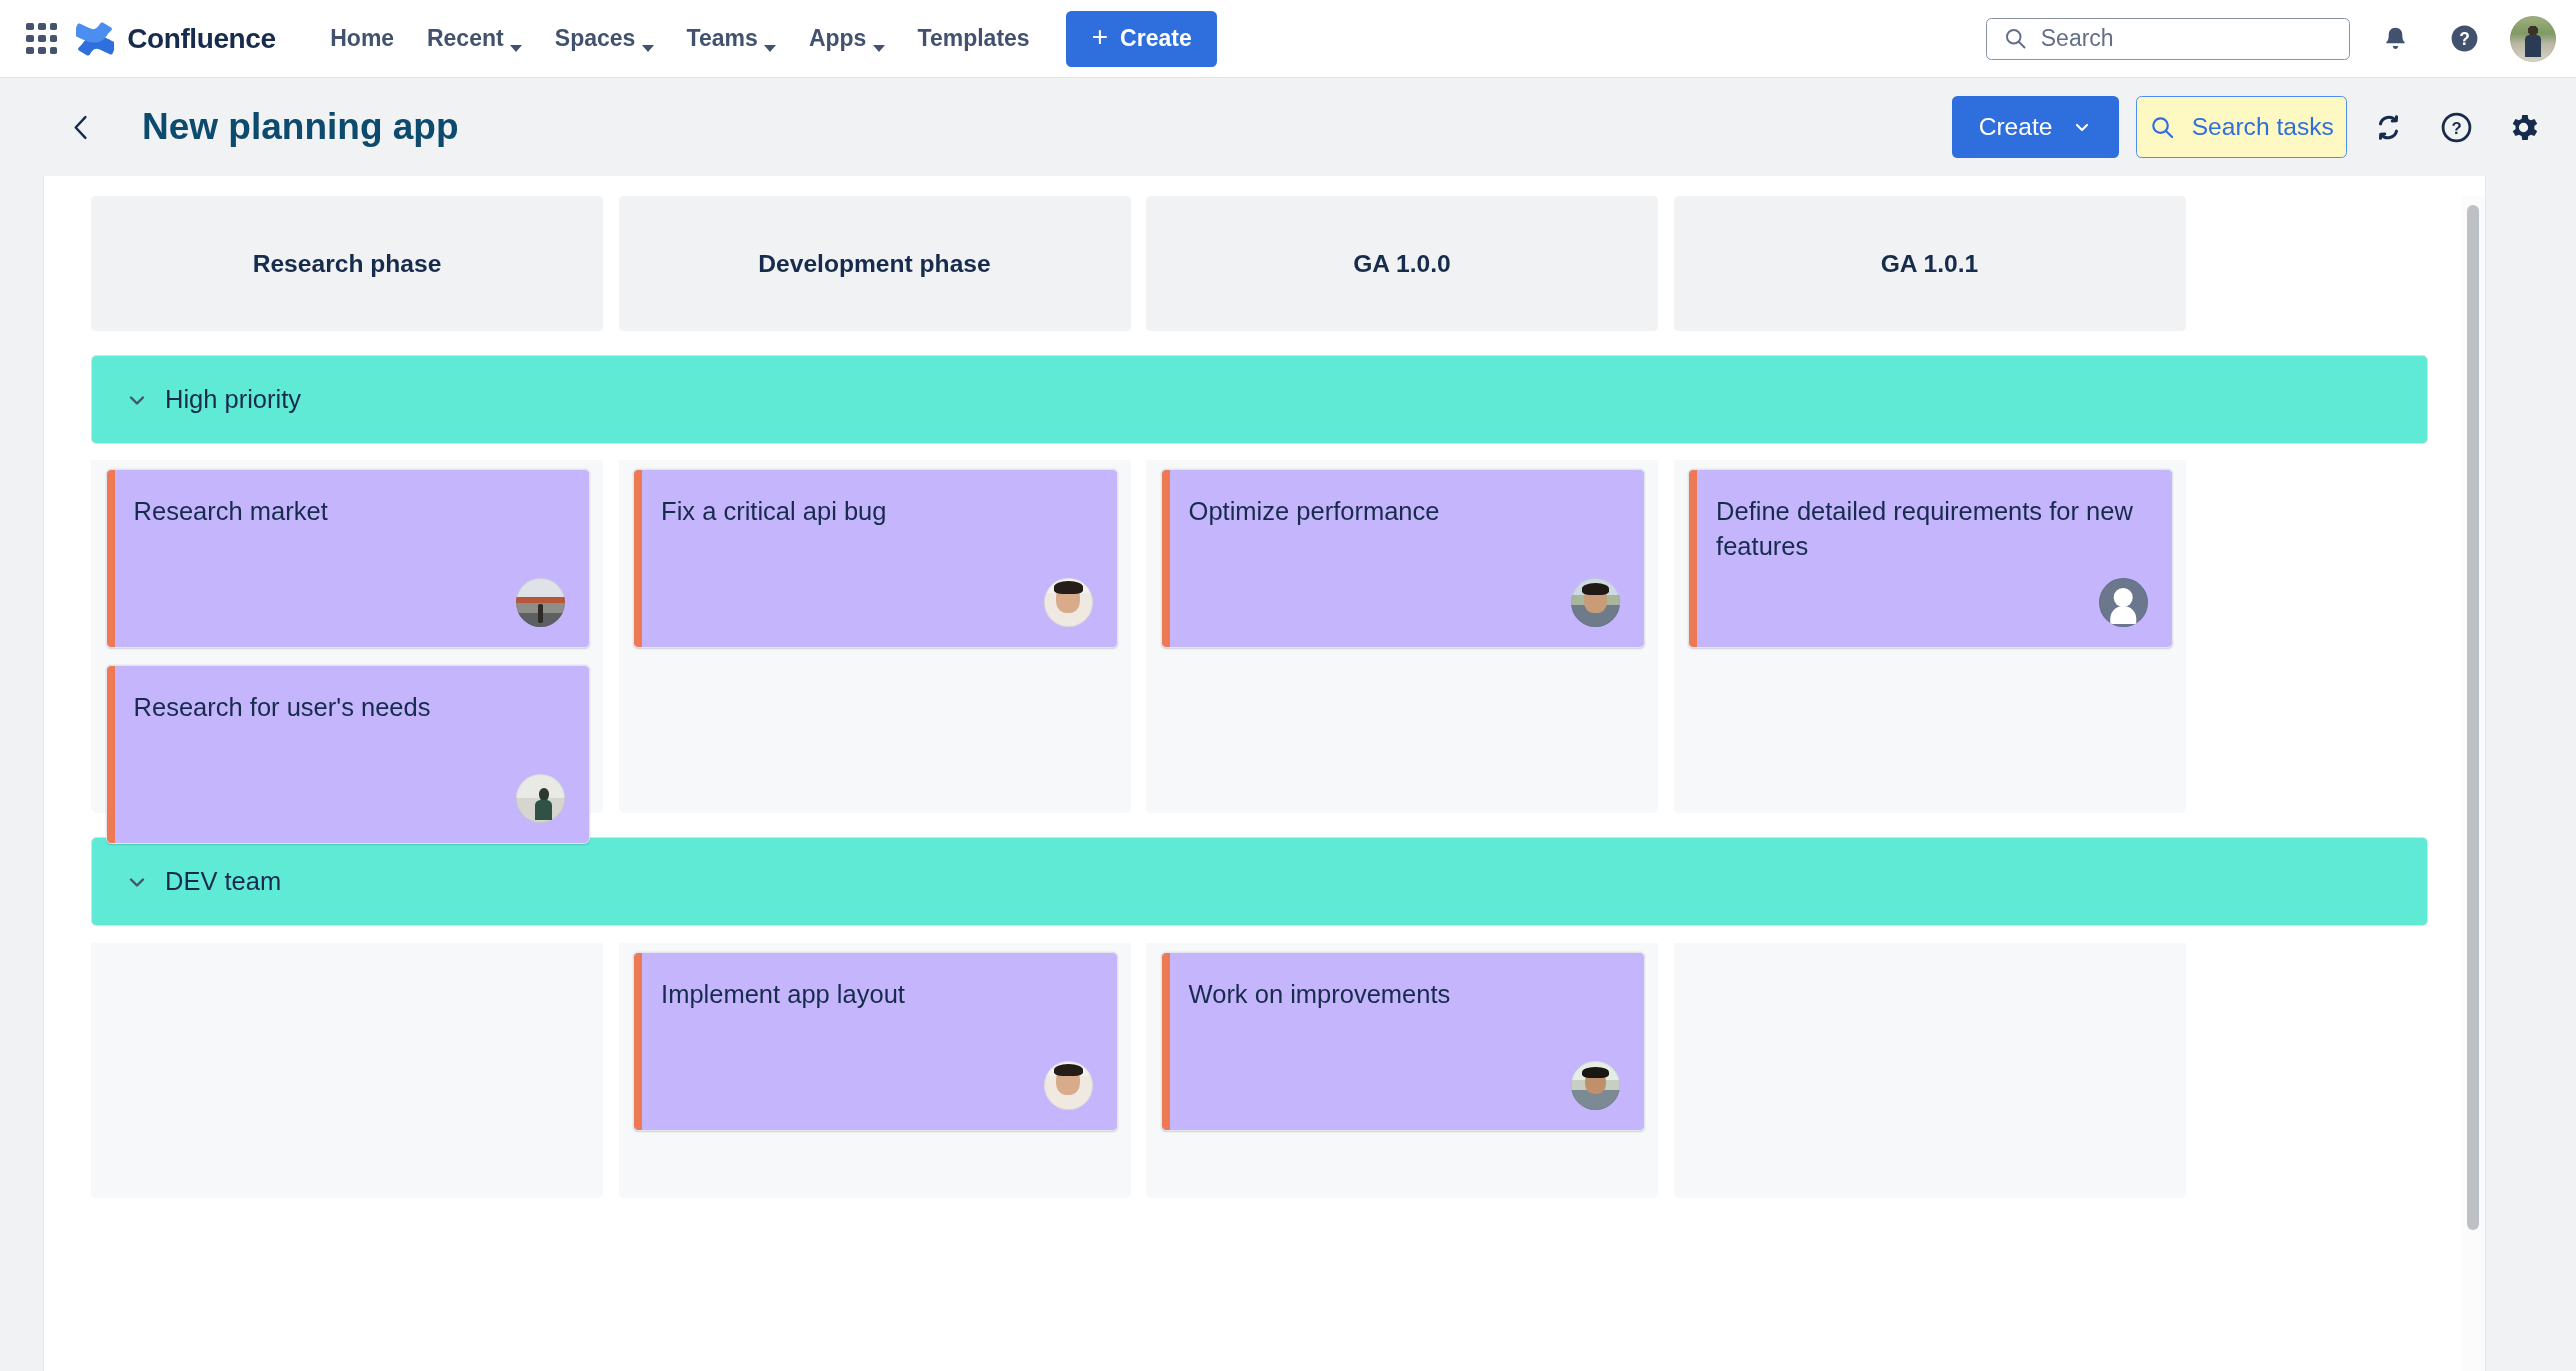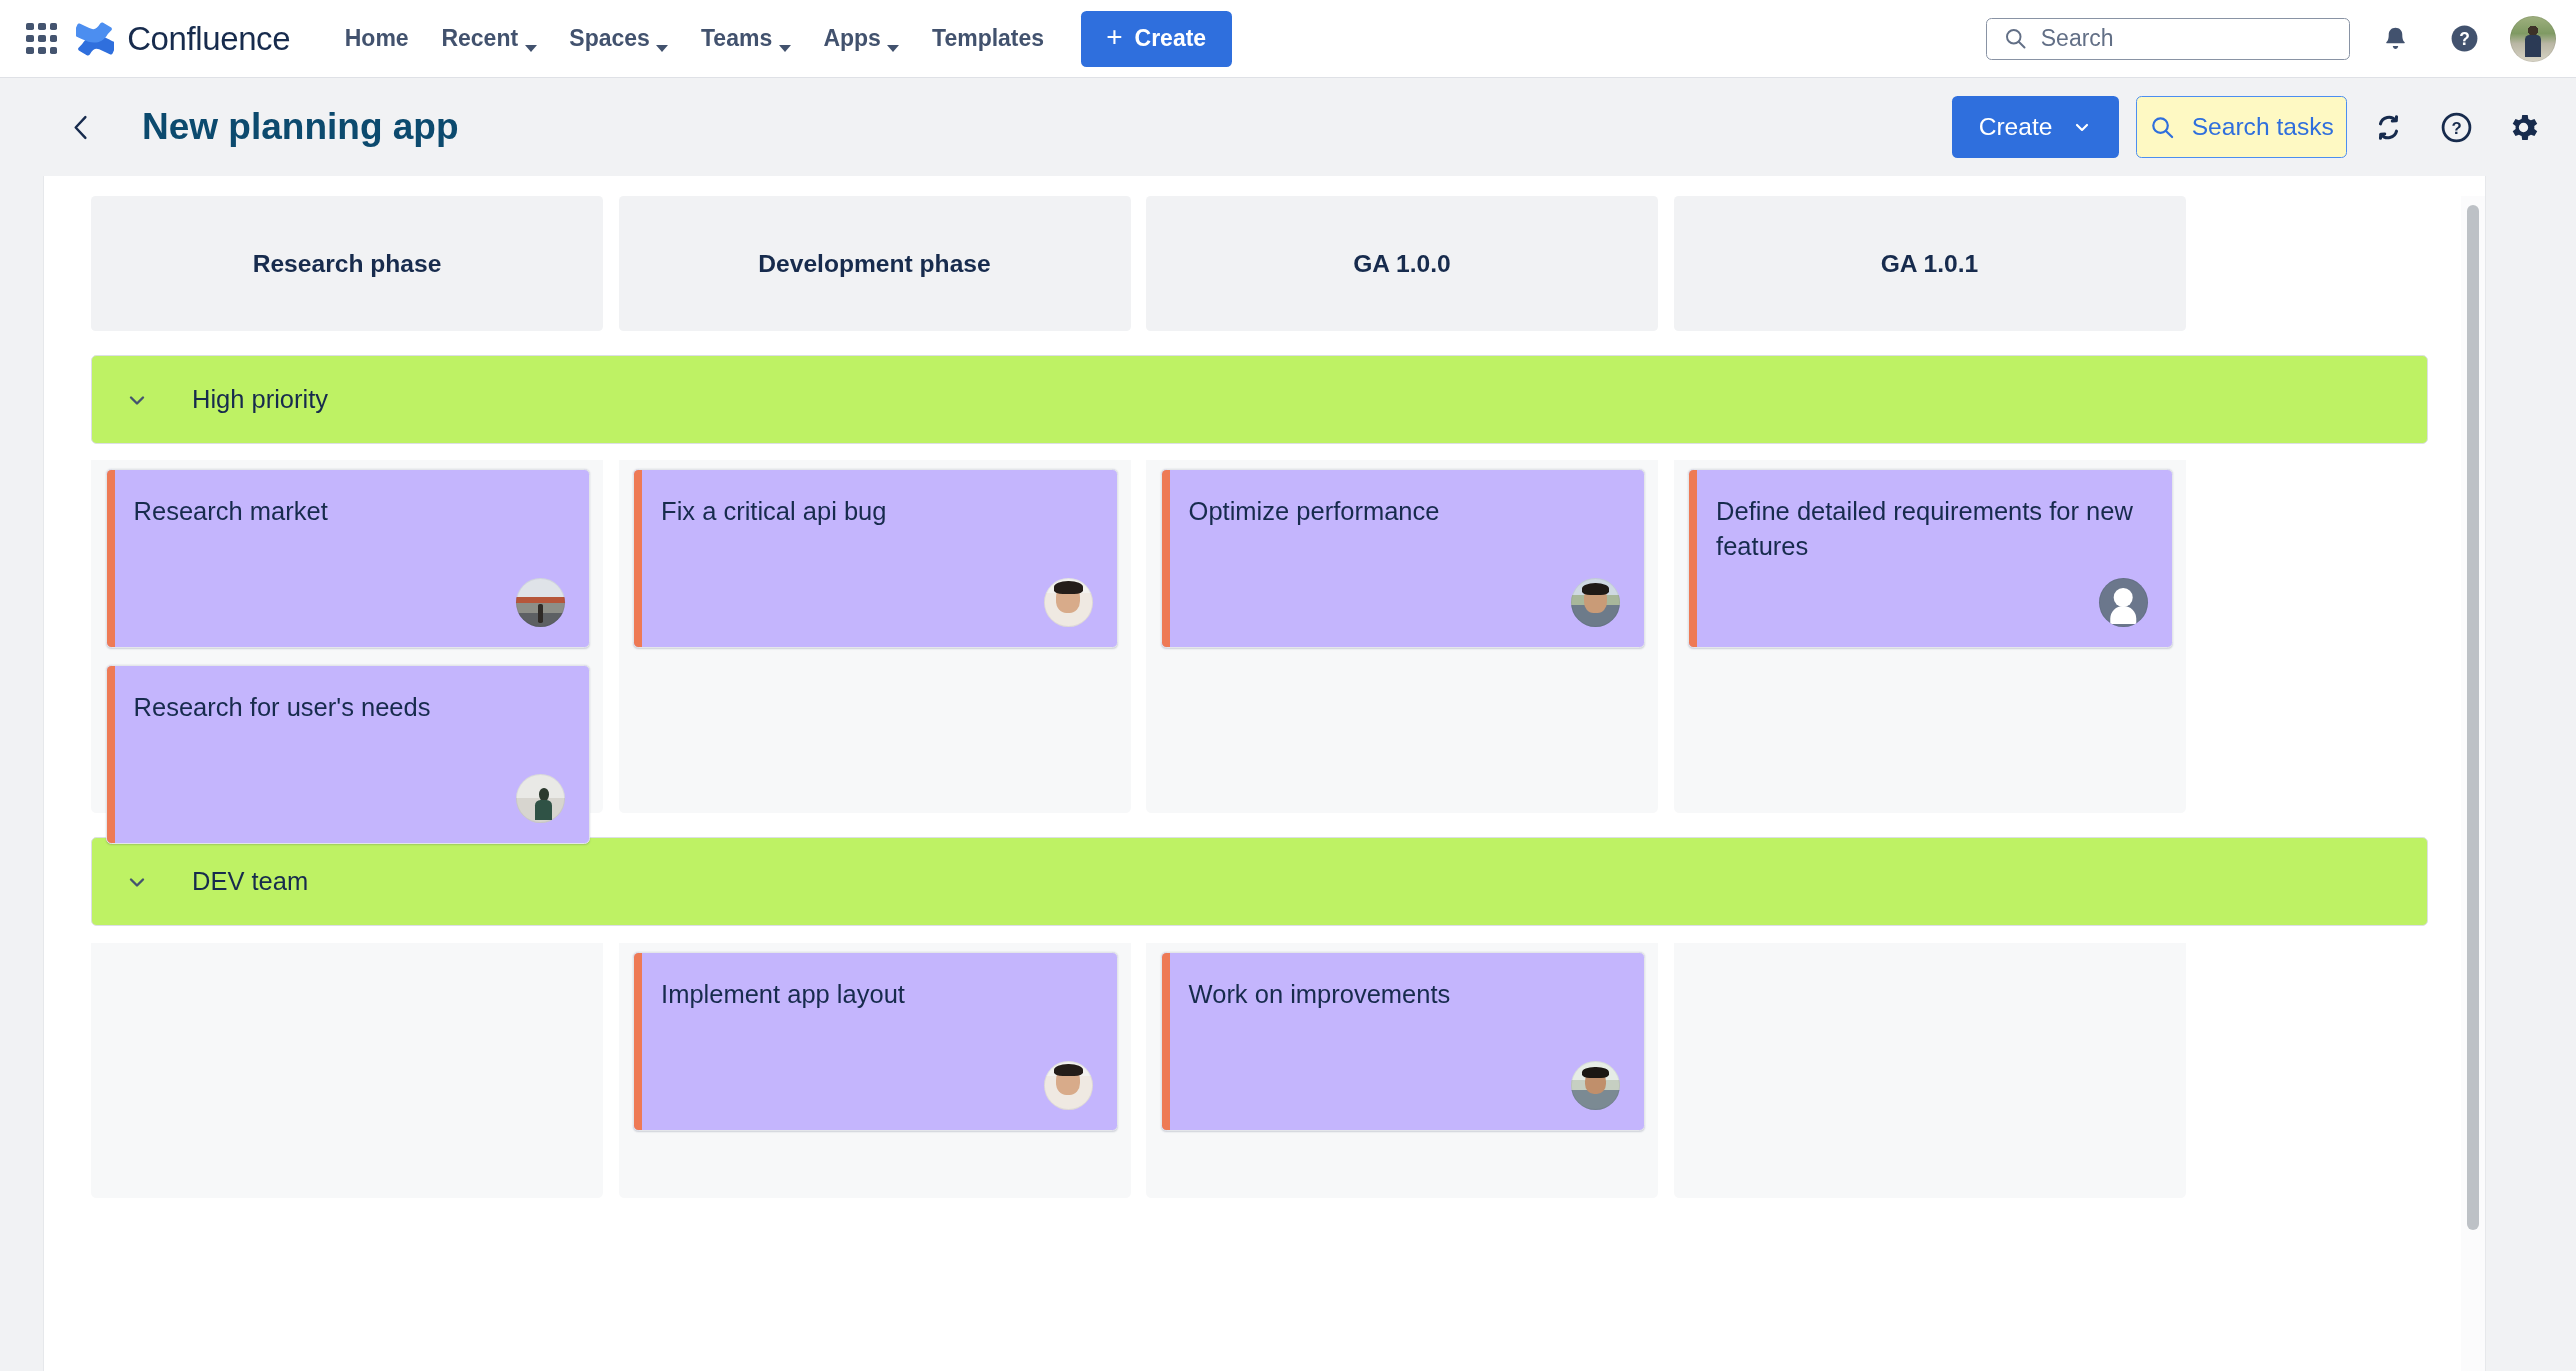--- a/index.html
+++ b/index.html
@@ -24,21 +24,21 @@
     width: 51px; height: 51px;
     display: flex; align-items: center; justify-content: center;
     border-radius: 5.5px; cursor: pointer;
     flex: 0 0 auto;
   }
   .grid3 { display: grid; grid-template-columns: repeat(3, 7.3px); grid-template-rows: repeat(3, 7.3px); gap: 4.6px; }
   .grid3 i { display: block; width: 7.3px; height: 7.3px; background: #44546f; border-radius: 1.8px; }
 
   .brand { display: flex; align-items: center; gap: 12.8px; margin-left: 9px; flex: 0 0 auto; cursor: pointer; }
   .brand-logo { width: 38px; height: 38px; flex: 0 0 auto; }
-  .brand-name { font-size: 33px; font-weight: 400; color: #172b4d; letter-spacing: -0.4px; white-space: nowrap; }
+  .brand-name { font-size: 28px; font-weight: 700; color: #172b4d; letter-spacing: -0.4px; white-space: nowrap; }
 
   .navlinks { display: flex; align-items: center; gap: 3.6px; margin-left: 40px; }
   .navlink {
     display: flex; align-items: flex-end; gap: 6.4px;
     font-size: 23px; color: #42526e; font-weight: 700;
     padding: 10px 14.6px; border-radius: 5.5px; cursor: pointer; white-space: nowrap;
   }
   .caret { width: 0; height: 0; border-left: 6.4px solid transparent; border-right: 6.4px solid transparent; border-top: 7.3px solid #42526e; margin-top: 2.7px; }
 
   .btn-create-top {
@@ -121,25 +121,25 @@
   .colheads { margin-bottom: 24px; }
   .colhead {
     height: 135px; background: #f1f2f4; border-radius: 4.6px;
     display: flex; align-items: center; justify-content: center;
     font-size: 24.6px; font-weight: 700; color: #172b4d; white-space: nowrap;
   }
 
   .swimlane-head {
     width: 2337px;
     height: 89px;
-    background: #bef264;
+    background: #5eead4;
     border: 0.9px solid #dcdfe4;
     border-radius: 5.5px;
     display: flex; align-items: center;
-    padding-left: 33px; gap: 43px;
+    padding-left: 33px; gap: 16px;
     margin-bottom: 16.4px;
     cursor: pointer;
   }
   .swimlane-label { font-size: 25.5px; color: #172b4d; }
 
   .lane-body { margin-bottom: 24px; }
   .lane-col {
     background: #f7f8f9;
     border-radius: 0 0 5.5px 5.5px;
     padding: 9px 0 0 0;

